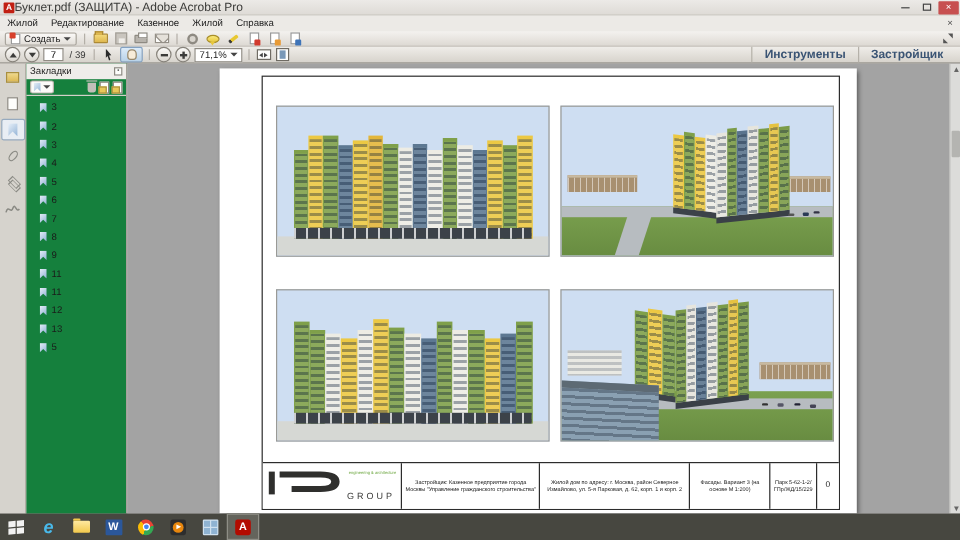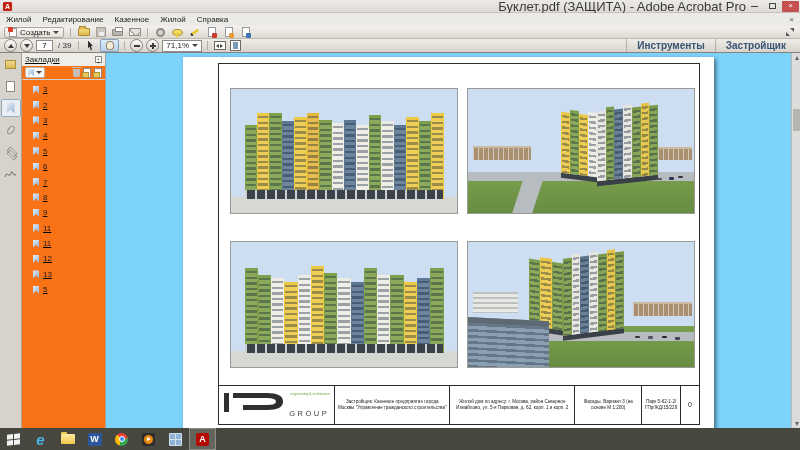--- a/index.html
+++ b/index.html
@@ -5,21 +5,21 @@
   html,body{margin:0;padding:0;width:800px;height:450px;overflow:hidden;
     font-family:"Liberation Sans",sans-serif;background:#575757;}
   *{box-sizing:border-box;}
   #app{position:absolute;top:0;left:0;right:0;bottom:22px;background:#e8e6e2;}
 
   
   #titlebar{position:absolute;top:0;left:0;right:0;height:13px;background:linear-gradient(#eceae7,#dedbd6);
     display:flex;align-items:center;border-bottom:1px solid #c7c3bc;}
   #app-icon{width:9px;height:9px;margin-left:3px;background:#c11f12;border-radius:1px;
     color:#fff;font-size:7px;line-height:9px;text-align:center;font-weight:bold;}
-  #win-title{flex:1;text-align:right;font-size:13px;color:#3a3a38;white-space:nowrap;overflow:hidden;}
+  #win-title{flex:1;text-align:left;font-size:10px;color:#3a3a38;white-space:nowrap;overflow:hidden;}
   .winbtn{width:17px;height:11px;display:flex;align-items:center;justify-content:center;margin-right:1px;}
   .winbtn .bar{width:7px;height:1px;background:#444;}
   .winbtn .box{width:7px;height:6px;border:1px solid #444;}
   #close-btn{background:#c75050;border-radius:1px;color:#fff;font-size:8px;line-height:10px;}
 
   
   #menubar{position:absolute;top:13px;left:0;right:0;height:13px;background:#eceae6;
     display:flex;align-items:center;gap:11px;padding:0 6px;font-size:8px;color:#222;}
   .menu-item{cursor:default;}
   #menubar-close{margin-left:auto;font-size:8px;color:#555;}
@@ -91,37 +91,37 @@
   .thumbico{width:11px;height:9px;background:linear-gradient(#f0d98b,#dcb855);border:1px solid #a98f3e;}
   .pageico{width:9px;height:11px;background:#fdfdfb;border:1px solid #8c8880;}
   .ribbon{width:8px;height:11px;background:linear-gradient(135deg,#e6eff8,#8fb0d4);
     clip-path:polygon(0 0,100% 0,100% 100%,50% 64%,0 100%);}
   .clip{width:6px;height:10px;border:1.5px solid #8a8a84;border-radius:3px/5px;transform:rotate(40deg);}
   .layers{position:relative;width:12px;height:10px;}
   .layers::before,.layers::after{content:'';position:absolute;left:2px;width:8px;height:8px;border:1px solid #8a8a84;
     transform:rotate(45deg) scaleY(.55);}
   .layers::before{top:0;} .layers::after{top:3px;}
 
-  #bm-panel{width:84px;background:#f97316;border-right:1px solid #a5a19a;display:flex;flex-direction:column;text-decoration:underline;}
+  #bm-panel{width:84px;background:#15803d;border-right:1px solid #a5a19a;display:flex;flex-direction:column;}
   #bm-header{height:13px;display:flex;align-items:center;justify-content:space-between;padding:0 3px;background:#efedea;}
   #bm-title{font-size:8px;color:#222;}
   #bm-collapse{width:7px;height:7px;border:1px solid #8d8982;background:#fdfdfb;font-size:5px;line-height:5px;text-align:center;color:#555;}
   #bm-toolbar{height:14px;display:flex;align-items:center;gap:3px;padding:0 3px;border-bottom:1px solid #d3d0c9;}
   #bm-options{display:flex;align-items:center;gap:2px;border:1px solid #b7b3ab;border-radius:2px;background:#fbfaf8;height:11px;padding:0 2px;}
   .ribbon-s{width:6px;height:8px;background:linear-gradient(135deg,#e6eff8,#8fb0d4);
     clip-path:polygon(0 0,100% 0,100% 100%,50% 64%,0 100%);}
   .trash{width:7px;height:8px;background:#c3bfb8;border-radius:0 0 2px 2px;position:relative;margin-left:auto;}
   .trash::before{content:'';position:absolute;top:-2px;left:-1px;width:9px;height:1.5px;background:#c3bfb8;}
   .bm-pageico{width:8px;height:10px;background:#fdfdfb;border:1px solid #8c8880;position:relative;}
   .bm-pageico::after{content:'';position:absolute;left:-2px;bottom:-1px;width:5px;height:4px;background:#e8c85a;border:1px solid #a98f3e;}
   #bm-list{flex:1;overflow:hidden;padding-top:2px;}
   .bm-item{height:15.4px;display:flex;align-items:center;gap:4px;padding-left:11px;}
   .bm-item .lbl{font-size:8px;color:#1a1a1a;}
 
-  #canvas{flex:1;position:relative;background:#7dd3fc;overflow:hidden;}
+  #canvas{flex:1;position:relative;background:#a3a3a3;overflow:hidden;}
   #pdf-page{position:absolute;left:77px;top:4px;width:531px;height:371px;background:#fff;
     box-shadow:2px 2px 4px rgba(0,0,0,.5);}
   #frame{position:absolute;left:35px;top:6px;width:482px;height:362px;border:1.5px solid #2c2c2c;}
 
   .fig{position:absolute;border:1px solid #9a9a96;background:#cedef2;overflow:hidden;}
   #fig1{left:11px;top:24px;width:228px;height:126px;}
   #fig2{left:248px;top:24px;width:228px;height:126px;}
   #fig3{left:11px;top:177px;width:228px;height:127px;}
   #fig4{left:248px;top:177px;width:228px;height:127px;}
 

